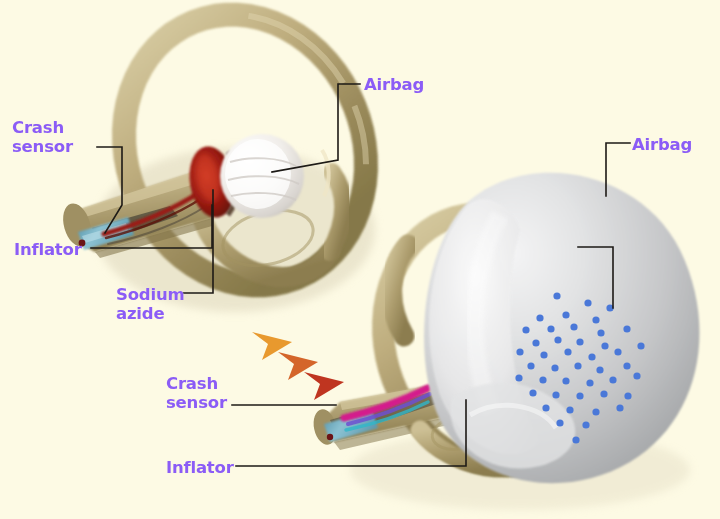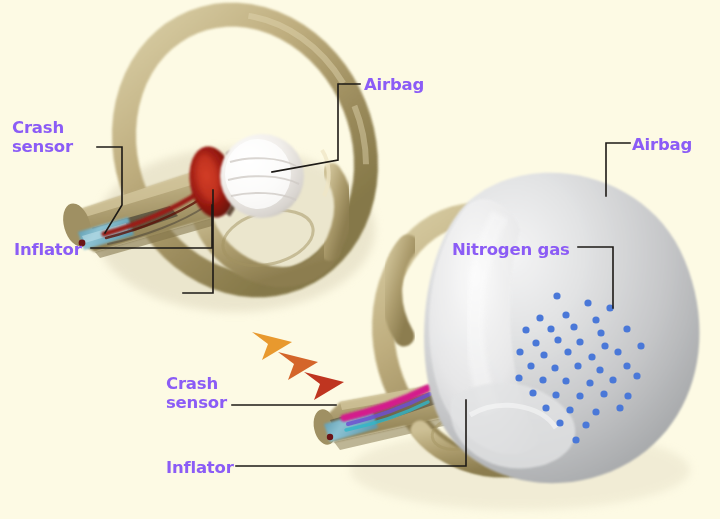--- a/index.html
+++ b/index.html
@@ -274,23 +274,24 @@
     </g>
   </svg>
 
   <div class="lbl" style="left:12px; top:118px;">Crash
 sensor</div>
 
   <div class="lbl" style="left:364px; top:75px;">Airbag</div>
 
   <div class="lbl" style="left:14px; top:240px;">Inflator</div>
 
+  <div class="lbl" style="left:116px; top:285px;">Sodium
+azide</div>
 
   <div class="lbl" style="left:632px; top:135px;">Airbag</div>
 
-  <div class="lbl" style="left:452px; top:240px;">Nitrogen gas</div>
 
   <div class="lbl" style="left:166px; top:374px;">Crash
 sensor</div>
 
   <div class="lbl" style="left:166px; top:458px;">Inflator</div>
 
 </div>
 
 </body></html>

